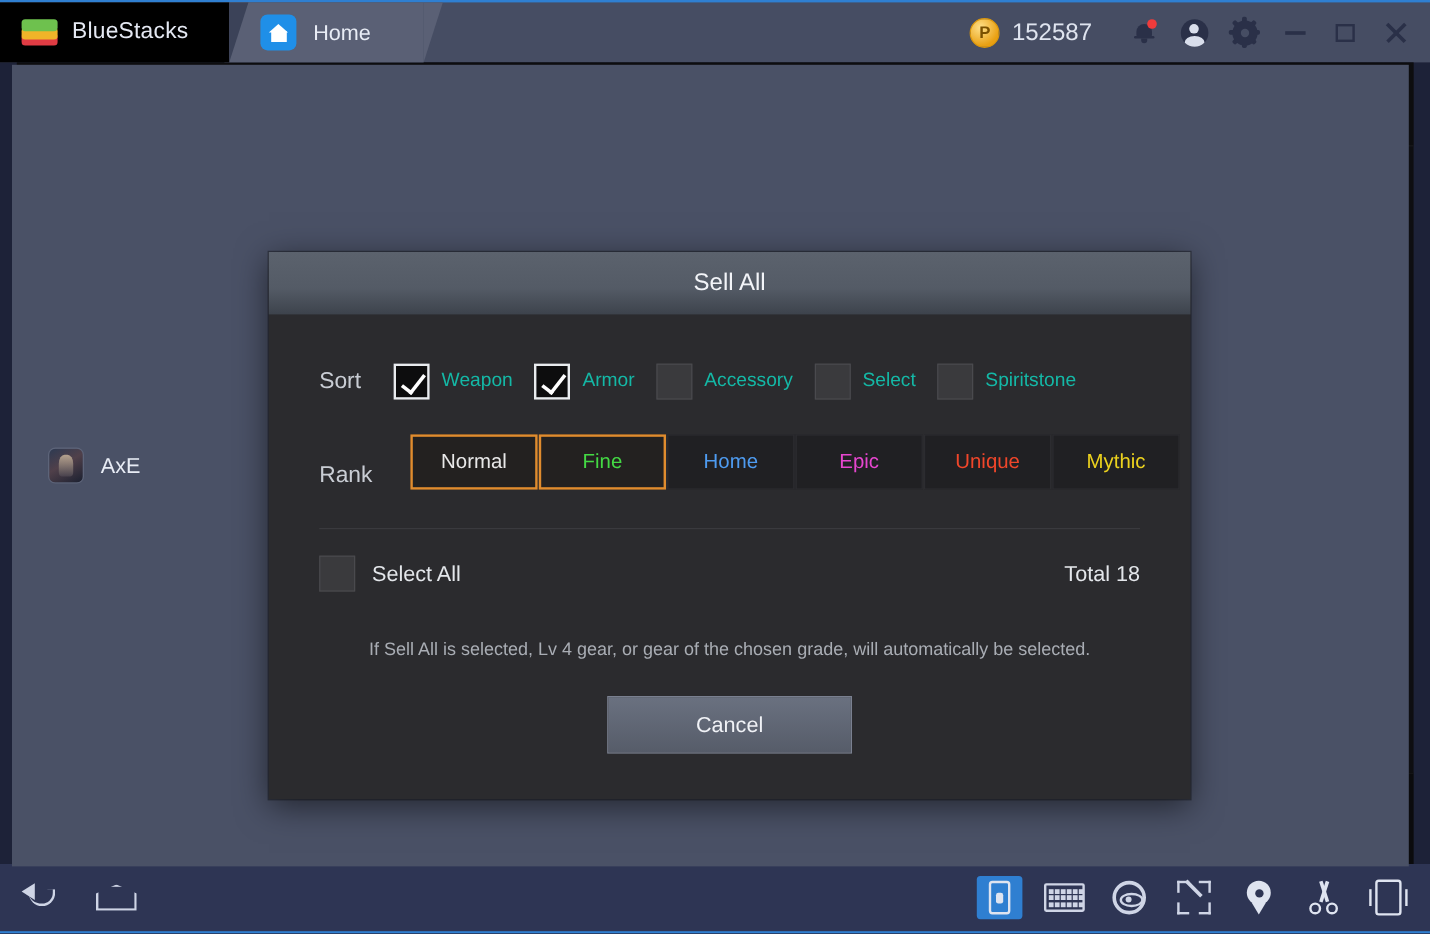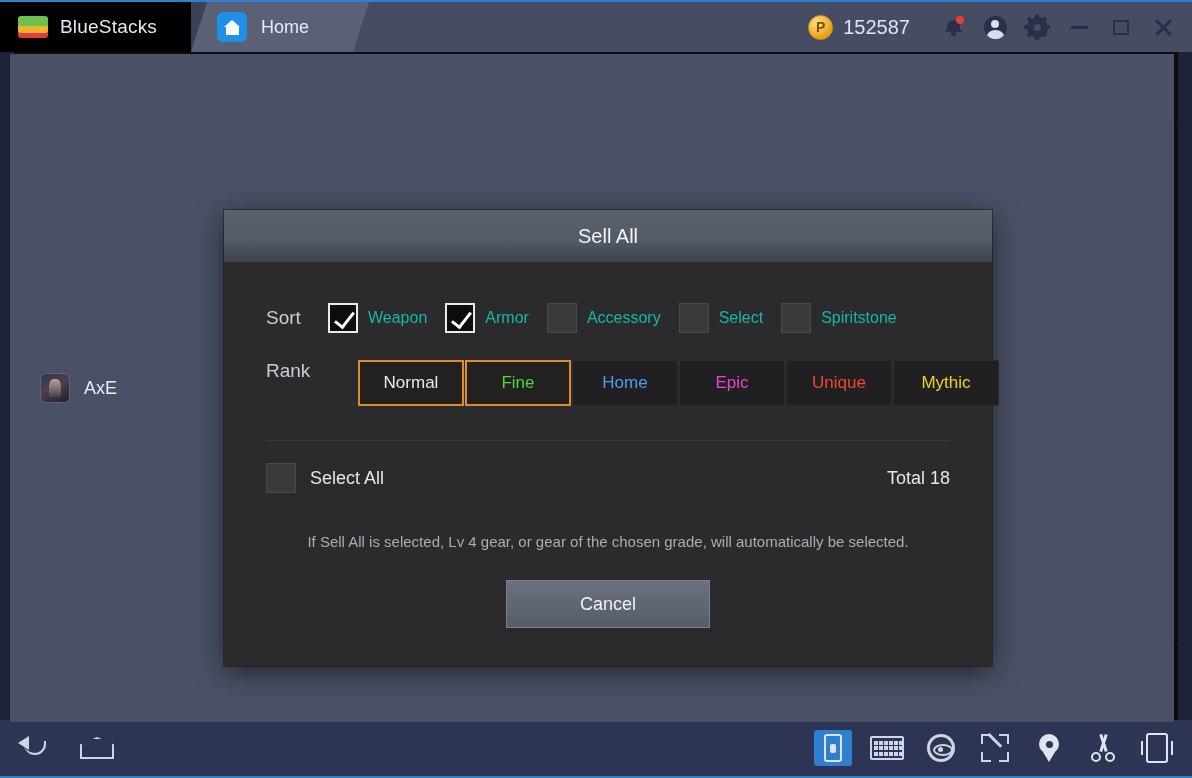--- a/index.html
+++ b/index.html
@@ -394,21 +394,21 @@
   }
   .cb.checked { background: #0d0d0e; border: 2px solid #e9ecef; }
   .cb.checked::after {
     content: ""; position: absolute; left: 9px; top: 3px;
     width: 8px; height: 17px;
     border-right: 3.5px solid #ffffff; border-bottom: 3.5px solid #ffffff;
     transform: rotate(38deg);
   }
   .cb-label { color: #14b8a6; font-size: 16px; margin-left: 10px; white-space: nowrap; }
 
-  .row-rank { display: flex; align-items: flex-start; height: 48px; margin-top: 8px; gap: 16px; }
+  .row-rank { display: flex; align-items: flex-end; height: 48px; margin-top: 8px; }
   .rank-btns { display: flex; margin-left: 14px; }
   .rank-btn {
     width: 106px; height: 46px;
     display: flex; align-items: center; justify-content: center;
     font-size: 17px; background: #202023; border: 1px solid #2c2c30;
     margin-right: 1px;
   }
   .rank-btn.sel { border: 2px solid #e08c2e; background: #232120; }
 
   .divider { height: 1px; background: #3a3a3e; margin-top: 32px; }

